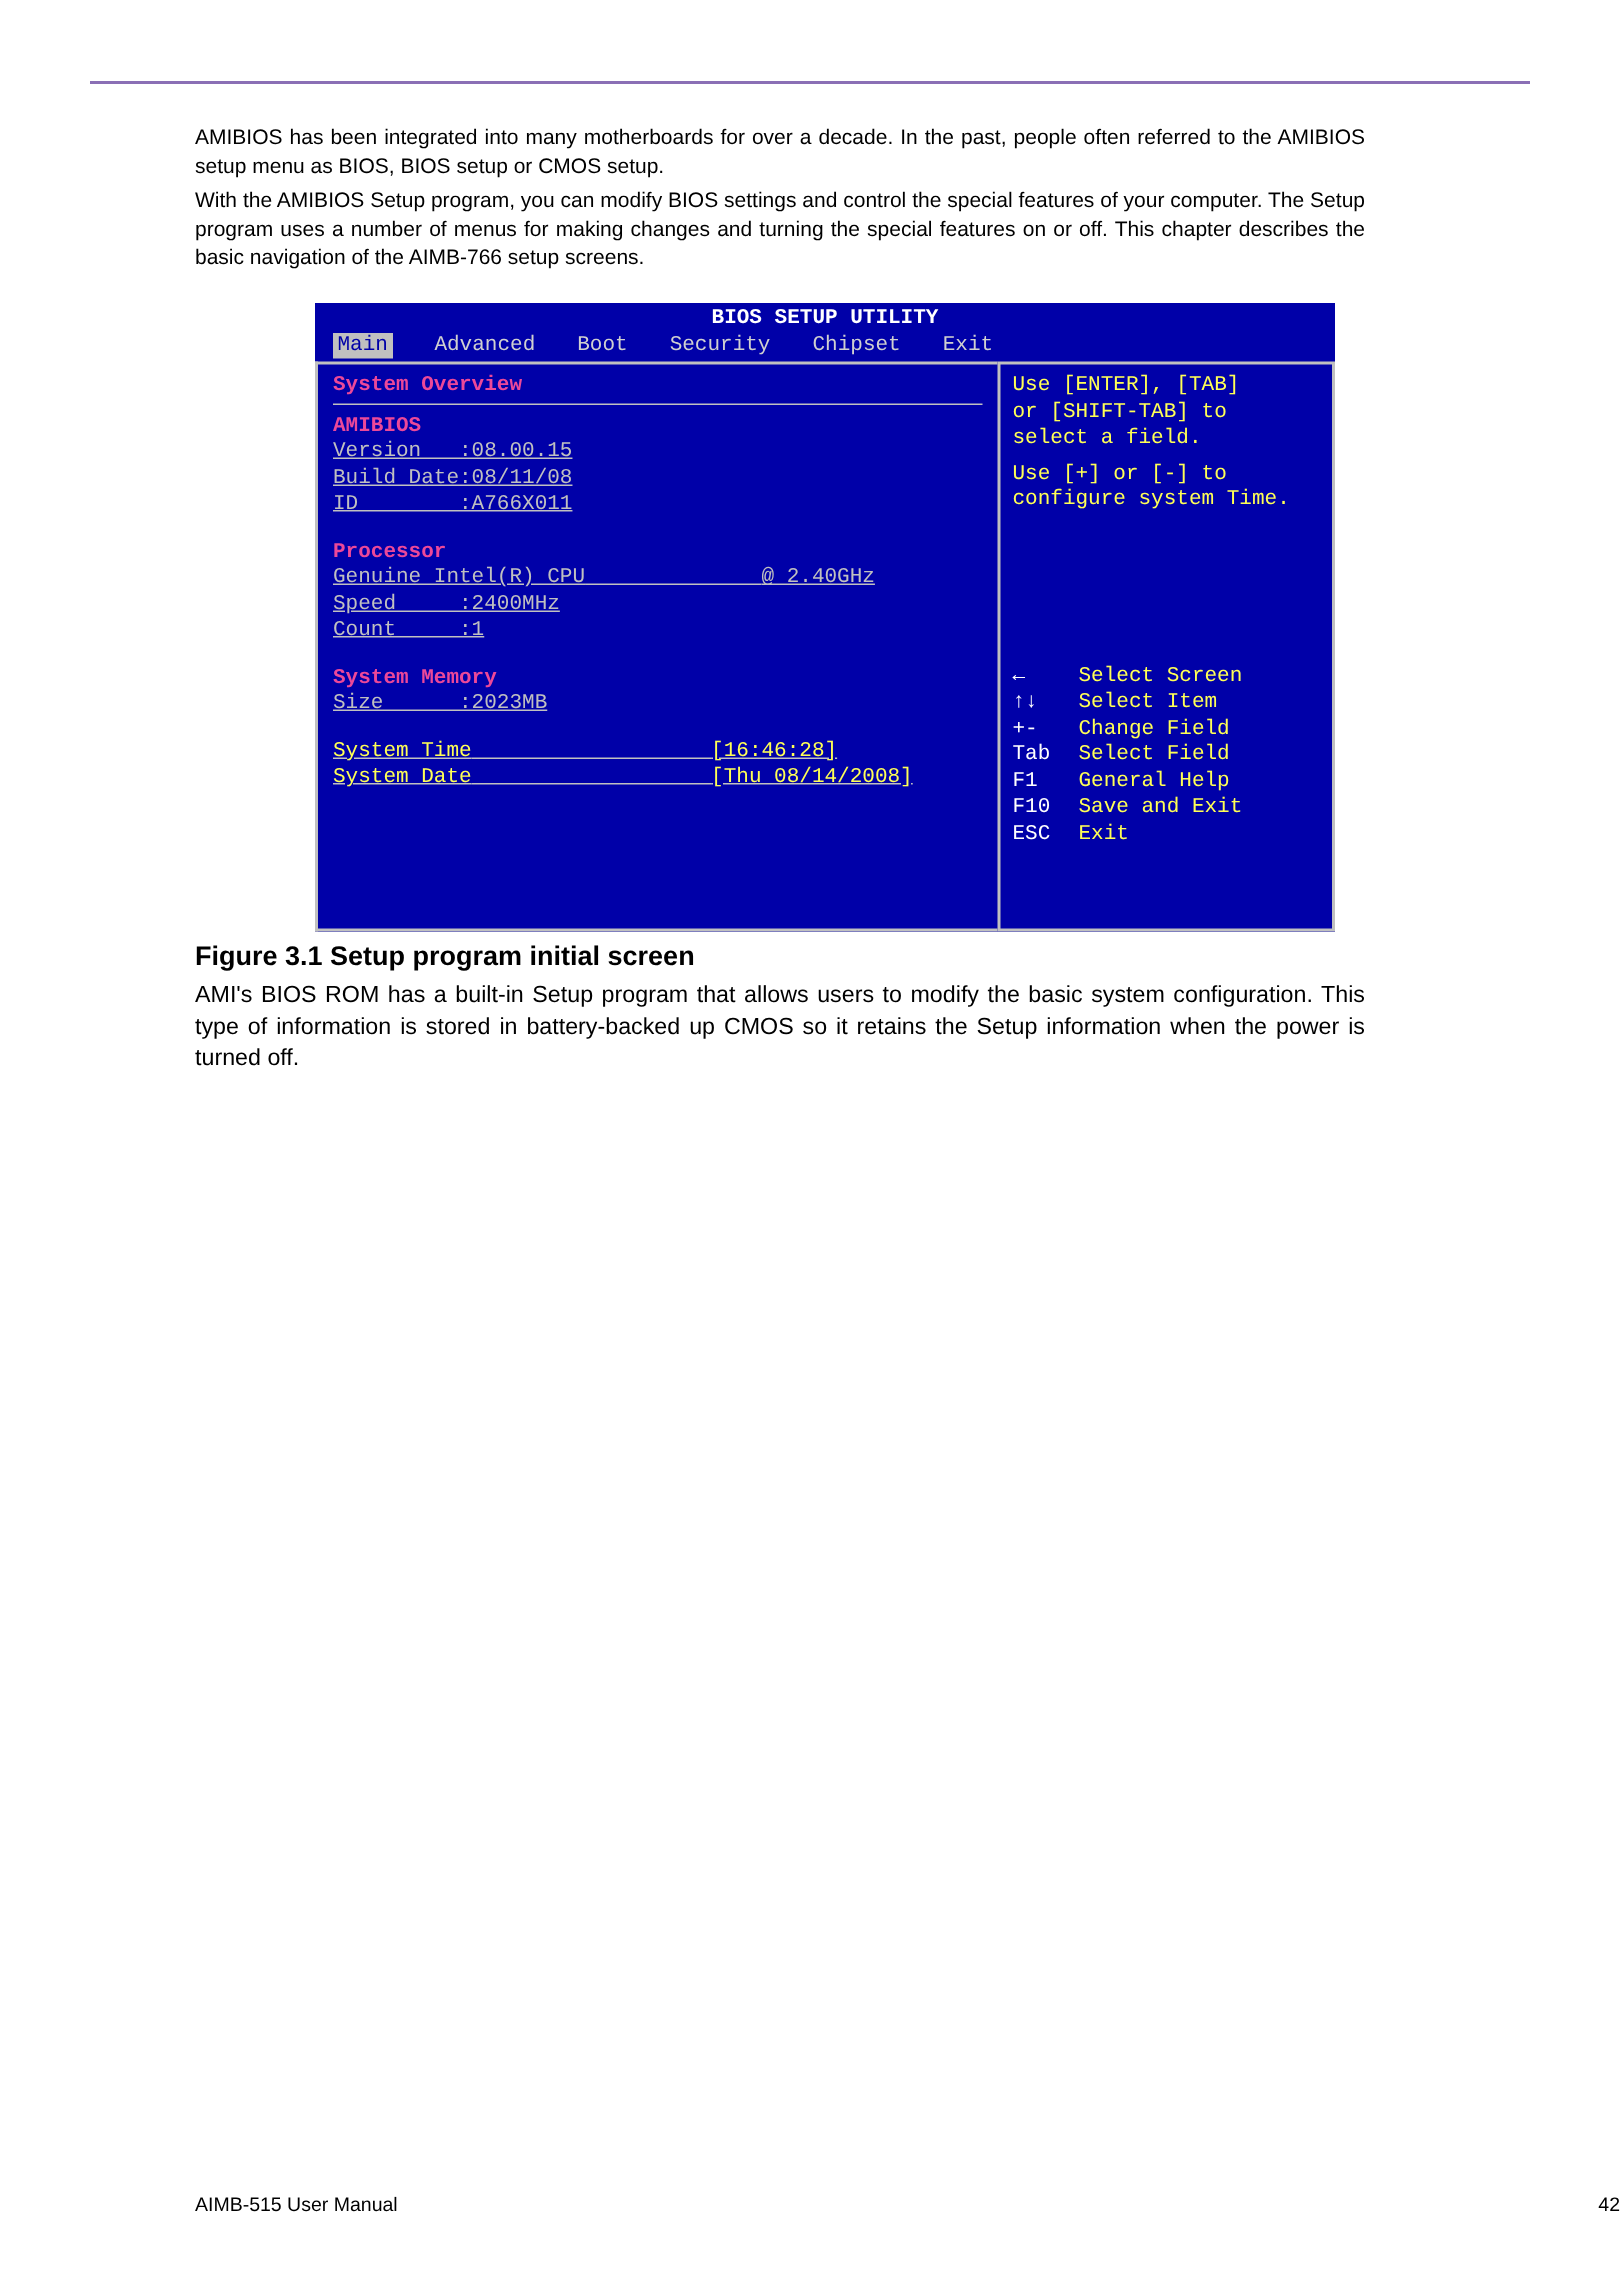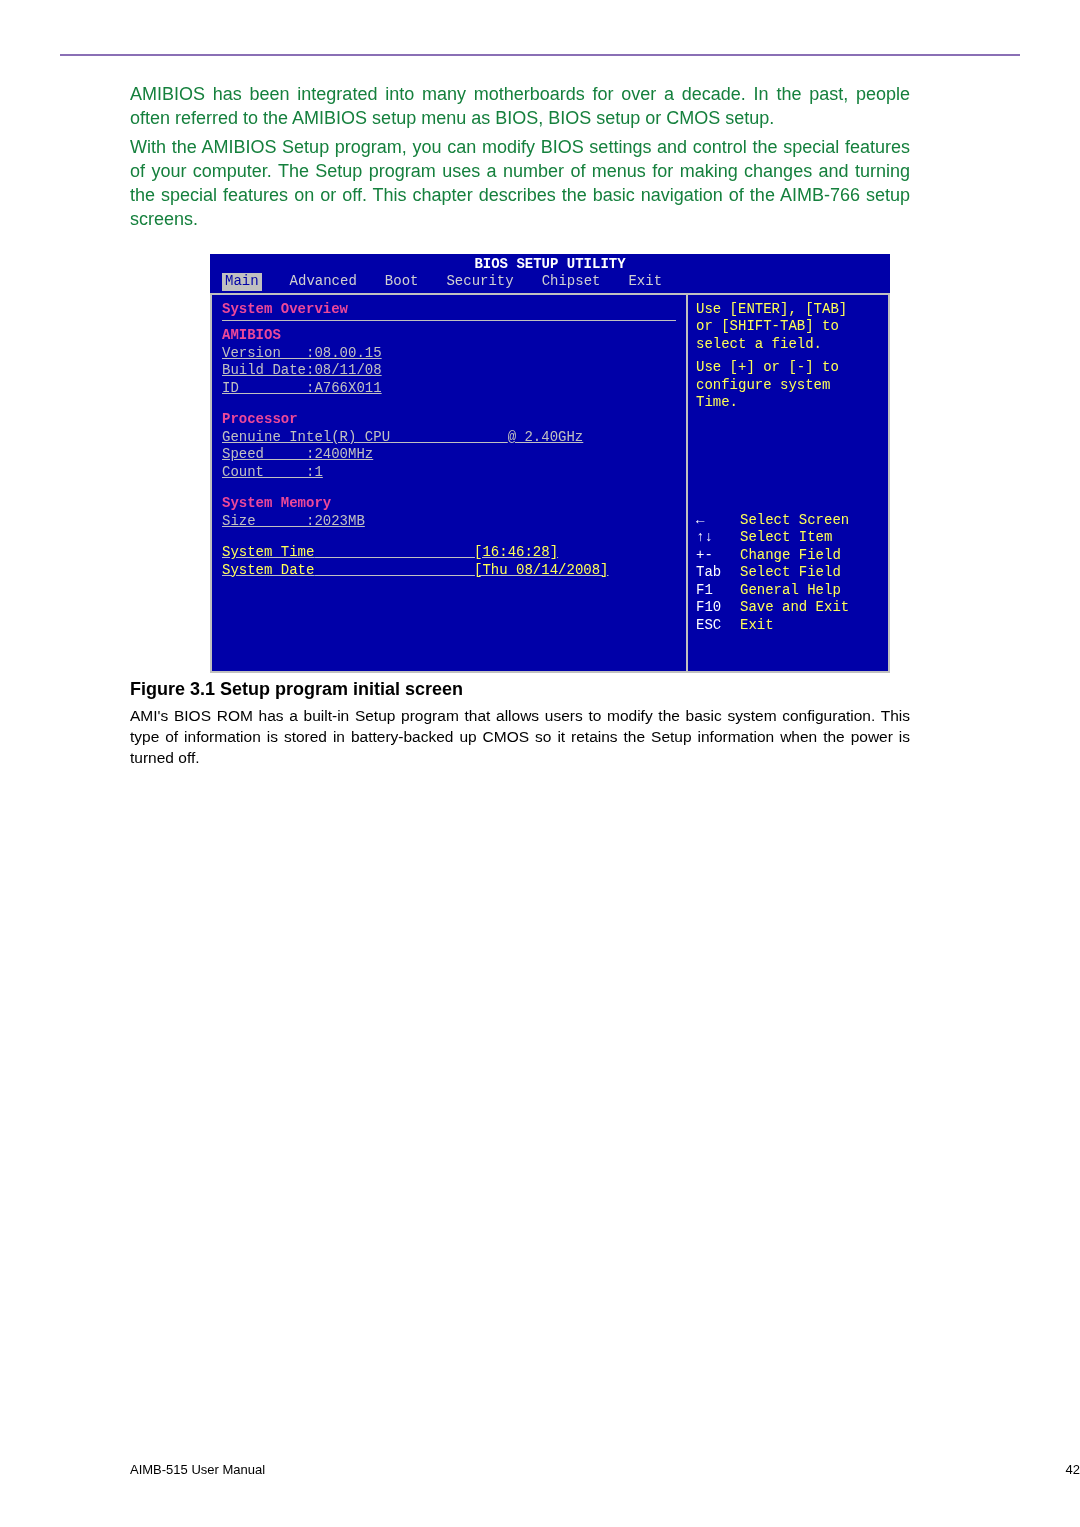--- a/index.html
+++ b/index.html
@@ -18,25 +18,25 @@
     height: 2px;
     background: #8a6fb5;
   }
   .content {
     position: absolute;
     top: 82px;
     left: 130px;
     width: 780px;
   }
   .para {
-    font-size: 18px;
+    font-size: 14px;
     line-height: 1.35;
     text-align: justify;
     margin-bottom: 2px;
-    color: #15803d;
+    color: #000000;
   }
   .para + .para { margin-top: 4px; }
   .bios-box {
     margin-top: 22px;
     width: 680px;
     margin-left: 80px;
     background: #0000a8;
     font-family: "Courier New", monospace;
     font-size: 14px;
     line-height: 1.25;
@@ -67,21 +67,21 @@
   }
   .bios-left {
     flex: 1;
     border: 2px solid #c0c0c0;
     border-right: none;
     padding: 6px 10px 12px 10px;
     color: #c0c0c0;
     min-height: 380px;
   }
   .bios-right {
-    width: 204px;
+    width: 225px;
     border: 2px solid #c0c0c0;
     padding: 6px 8px 12px 8px;
     color: #c0c0c0;
   }
   .bios-section-title { color: #ec4899; font-weight: bold; }
   .bios-hr { height: 1px; background: #c0c0c0; margin: 2px 0 6px 0; }
   .bios-row { white-space: pre; text-decoration: underline; }
   .bios-yellow { color: #ffff55; }
   .bios-help-top { color: #ffff55; }
   .bios-keys-row { display: flex; white-space: nowrap; }

